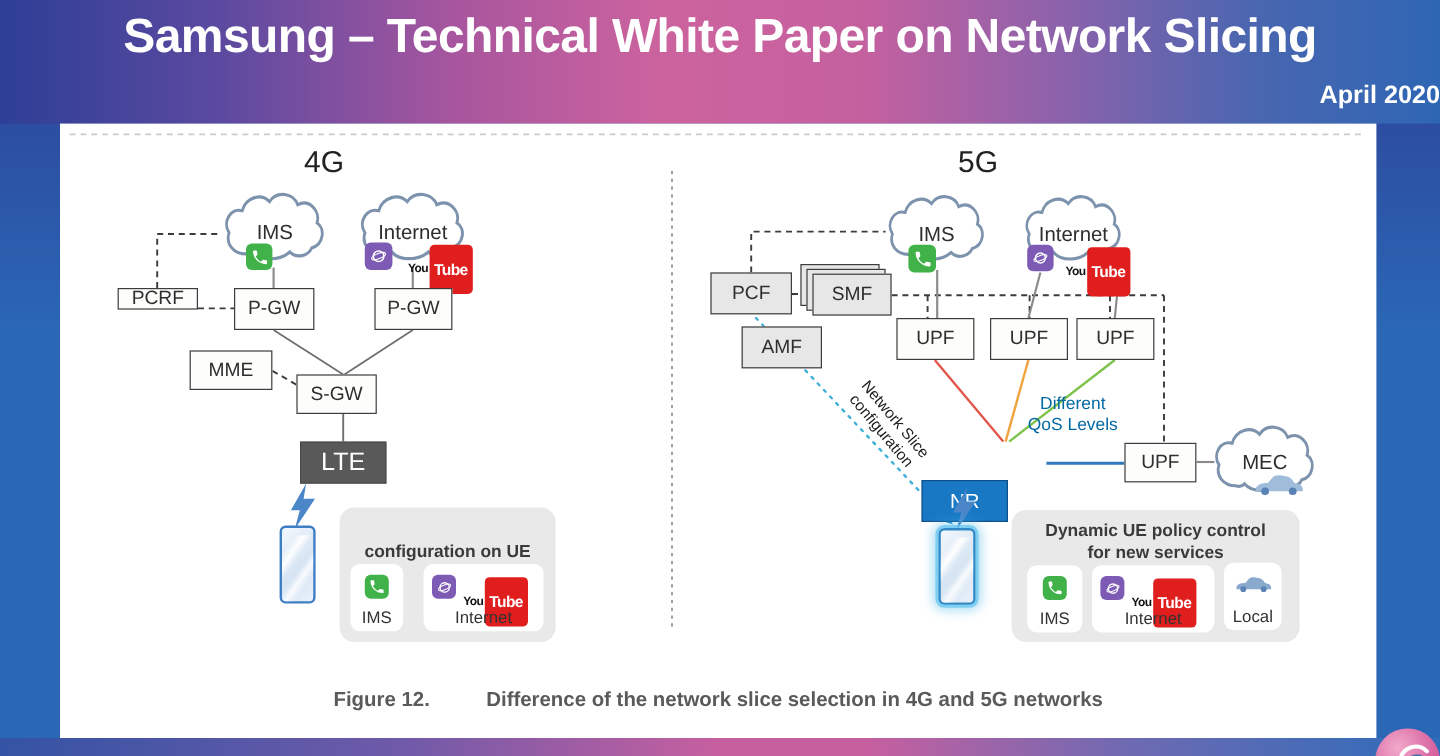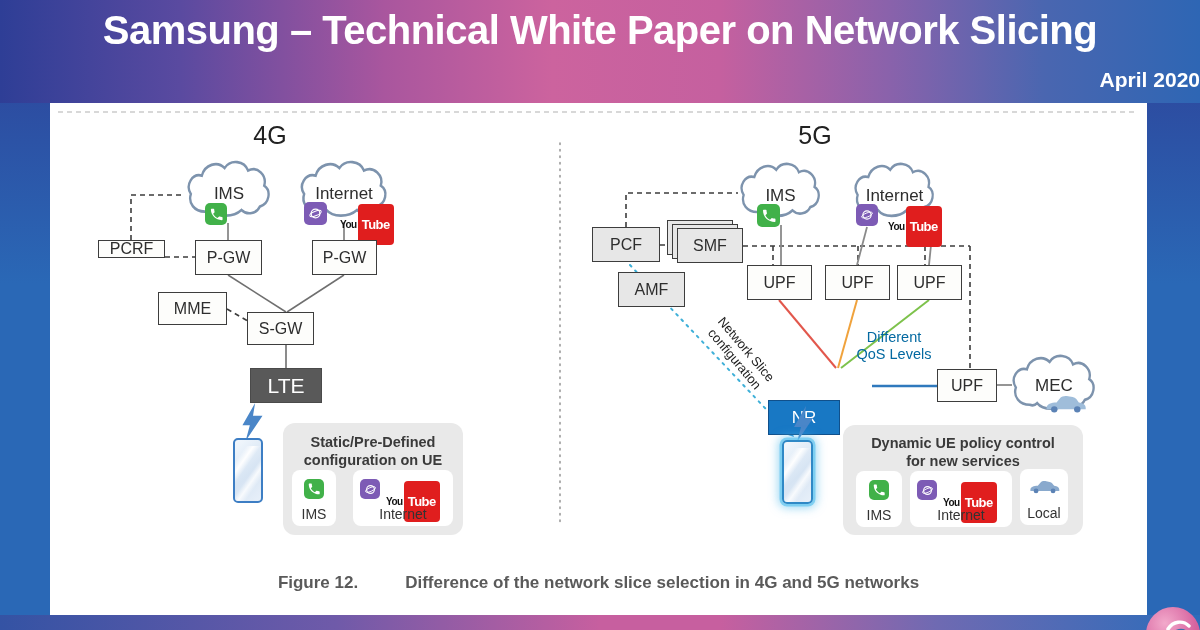--- a/index.html
+++ b/index.html
@@ -149,21 +149,20 @@
     <div class="node dark" style="left:200px;top:265px;width:72px;height:35px;">LTE</div>
 
     <svg class="abs" style="left:191px;top:300px;" width="24" height="38" viewBox="0 0 20 36">
       <polygon points="12,0 0,21 7,21 3,36 19,12 10,12" fill="#4a86c8"></polygon>
     </svg>
     <div class="phone" style="left:183px;top:335px;width:30px;height:65px;">
       <div class="screen-streak"></div>
     </div>
 
     <div class="infopanel" style="left:233px;top:320px;width:180px;height:112px;">
-      <div class="ip-title" style="top:10px;">Static/Pre-Defined</div>
       <div class="ip-title" style="top:28px;">configuration on UE</div>
       <div class="card" style="left:9px;top:47px;width:44px;height:56px;">
         <div class="appicon green" style="left:12px;top:9px;width:20px;height:20px;">
           <svg width="14" height="14" viewBox="0 0 24 24">
               <path d="M6.6 10.8c1.5 3 3.9 5.4 6.9 6.9l2.3-2.3c.3-.3.7-.4 1.1-.2 1.2.4 2.5.6 3.8.6.6 0 1 .4 1 1V20c0 .6-.4 1-1 1C10.8 21 3 13.2 3 3.7 3 3.1 3.4 2.7 4 2.7h3.3c.6 0 1 .4 1 1 0 1.3.2 2.6.6 3.8.1.4 0 .8-.2 1.1l-2.1 2.2z" fill="#fff"></path>
             </svg>
         </div>
         <div class="card-label">IMS</div>
       </div>
       <div class="card" style="left:70px;top:47px;width:100px;height:56px;">

